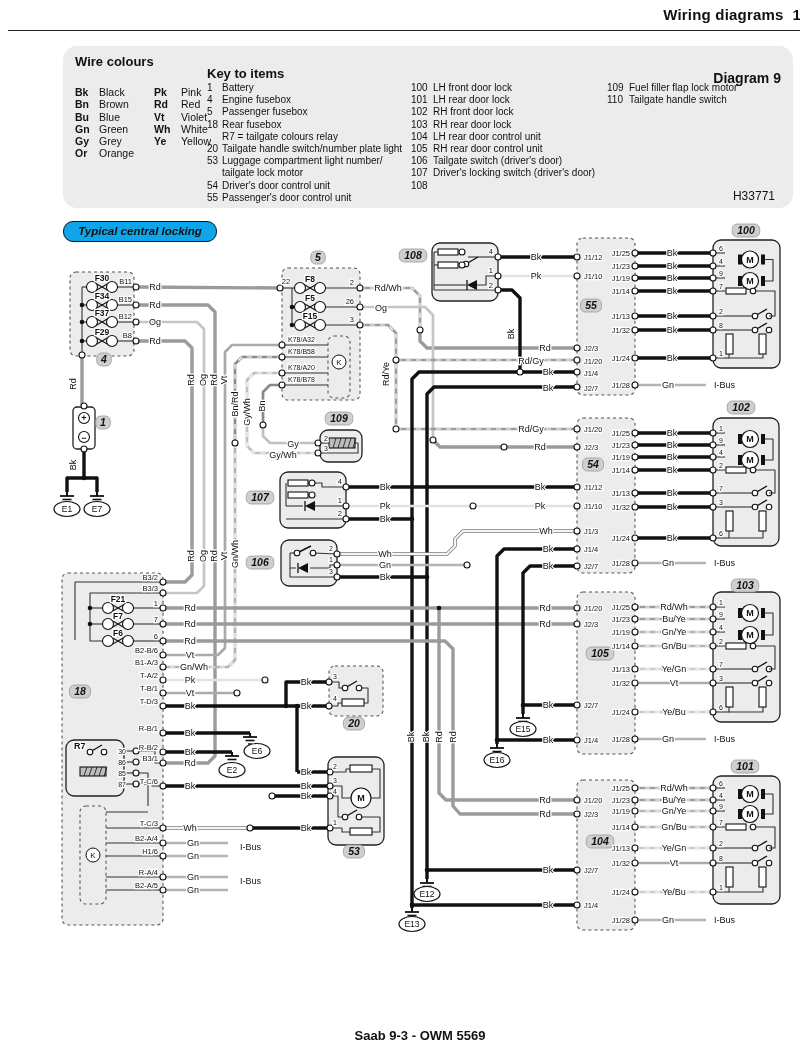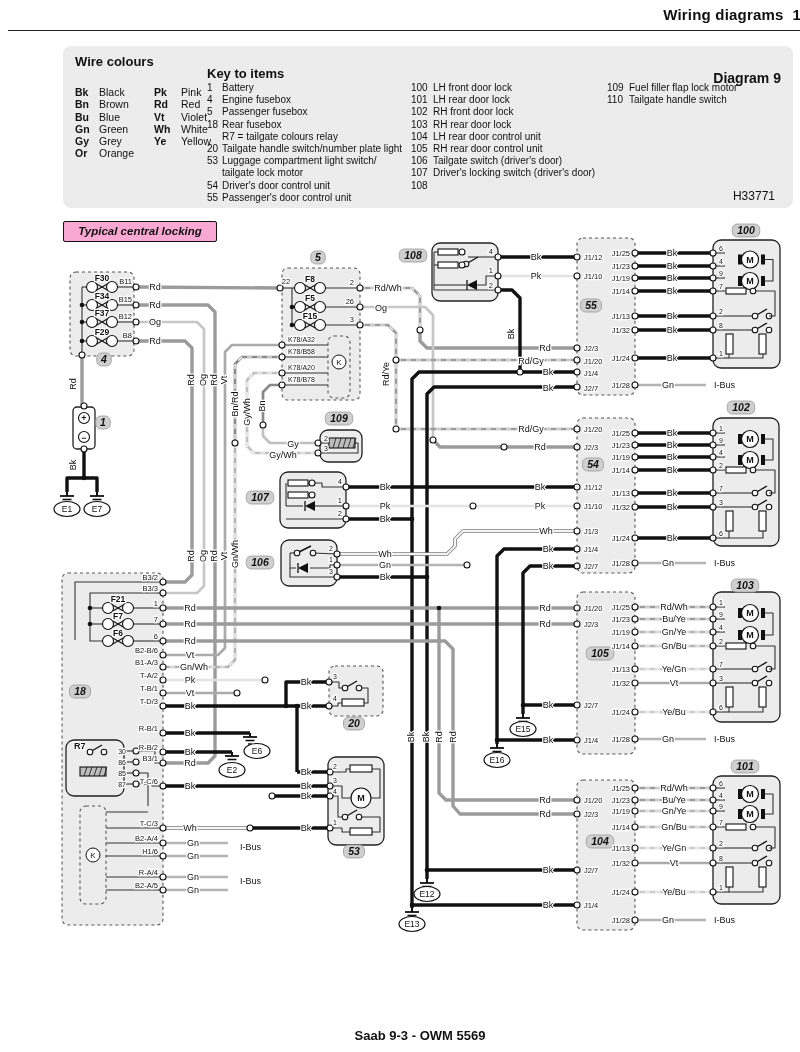--- a/index.html
+++ b/index.html
@@ -1,39 +1,39 @@
 <!DOCTYPE html>
 <html><head>
 <meta charset="utf-8">
 <style>
   html,body{margin:0;padding:0;background:#fff;}
   #stage{position:relative;width:800px;height:1052px;background:#fff;overflow:hidden;
          font-family:"Liberation Sans",sans-serif;color:#111;padding-left:40px;}
   .hdr{position:absolute;top:6px;right:8px;font-size:15px;font-weight:bold;letter-spacing:.2px;}
   .hdr-rule{position:absolute;top:30px;left:8px;right:8px;border-top:1.6px solid #222;}
-  .key-panel{position:absolute;left:63px;top:46px;width:730px;height:162px;background:#ececec;border-radius:8px;}
+  .key-panel{position:absolute;left:63px;top:46px;width:730px;height:162px;background:#ececec;border-radius:14px;}
   .kp-title{position:absolute;font-size:13px;font-weight:bold;}
   .wc-title{left:12px;top:8px;}
   .ki-title{left:144px;top:20px;}
   .diag-label{position:absolute;right:12px;top:24px;font-size:14px;font-weight:bold;}
   .ref{position:absolute;right:18px;bottom:5px;font-size:12px;}
   .wc-grid{position:absolute;left:12px;top:40px;font-size:10.5px;line-height:12.3px;}
   .wc-row span{display:inline-block;}
   .wc-code{width:24px;font-weight:bold;}
   .wc-name{width:55px;}
   .wc-code2{width:27px;font-weight:bold;}
   .ki-col{position:absolute;top:36px;font-size:10px;line-height:12.2px;}
   .ki-c1{left:144px;width:204px;}
   .ki-c2{left:348px;width:196px;}
   .ki-c3{left:544px;width:180px;}
   .ki-row{display:flex;}
   .ki-num{flex:0 0 22px;}
   .ki-c1 .ki-num{flex:0 0 15px;}
   .caption{position:absolute;left:63px;top:221px;width:152px;height:19px;border:1.7px solid #111;
-           border-radius:2px;background:#f9a8d4;font-size:11.5px;font-weight:bold;font-style:italic;
+           border-radius:10px;background:#0ea5e9;font-size:11.5px;font-weight:bold;font-style:italic;
            text-align:center;line-height:19px;}
   .footer{position:absolute;left:0;right:0;top:1028px;text-align:center;font-size:13px;font-weight:bold;}
   svg{position:absolute;left:0;top:0;}
 </style>
 </head>
 <body>
 
 <div id="stage">
   <div class="hdr">
     <span>Wiring diagrams</span>&nbsp;&nbsp;<span>12•33</span>
@@ -1006,21 +1006,21 @@
         <div class="ki-row">
           <span class="ki-num"></span>
           <span>R7  =  tailgate colours relay</span>
         </div>
         <div class="ki-row">
           <span class="ki-num">20</span>
           <span>Tailgate handle switch/number plate light</span>
         </div>
         <div class="ki-row">
           <span class="ki-num">53</span>
-          <span>Luggage compartment light switch/</span>
+          <span>Luggage compartment light number/</span>
         </div>
         <div class="ki-row">
           <span class="ki-num"></span>
           <span>tailgate lock motor</span>
         </div>
         <div class="ki-row">
           <span class="ki-num">54</span>
           <span>Driver's door control unit</span>
         </div>
         <div class="ki-row">

